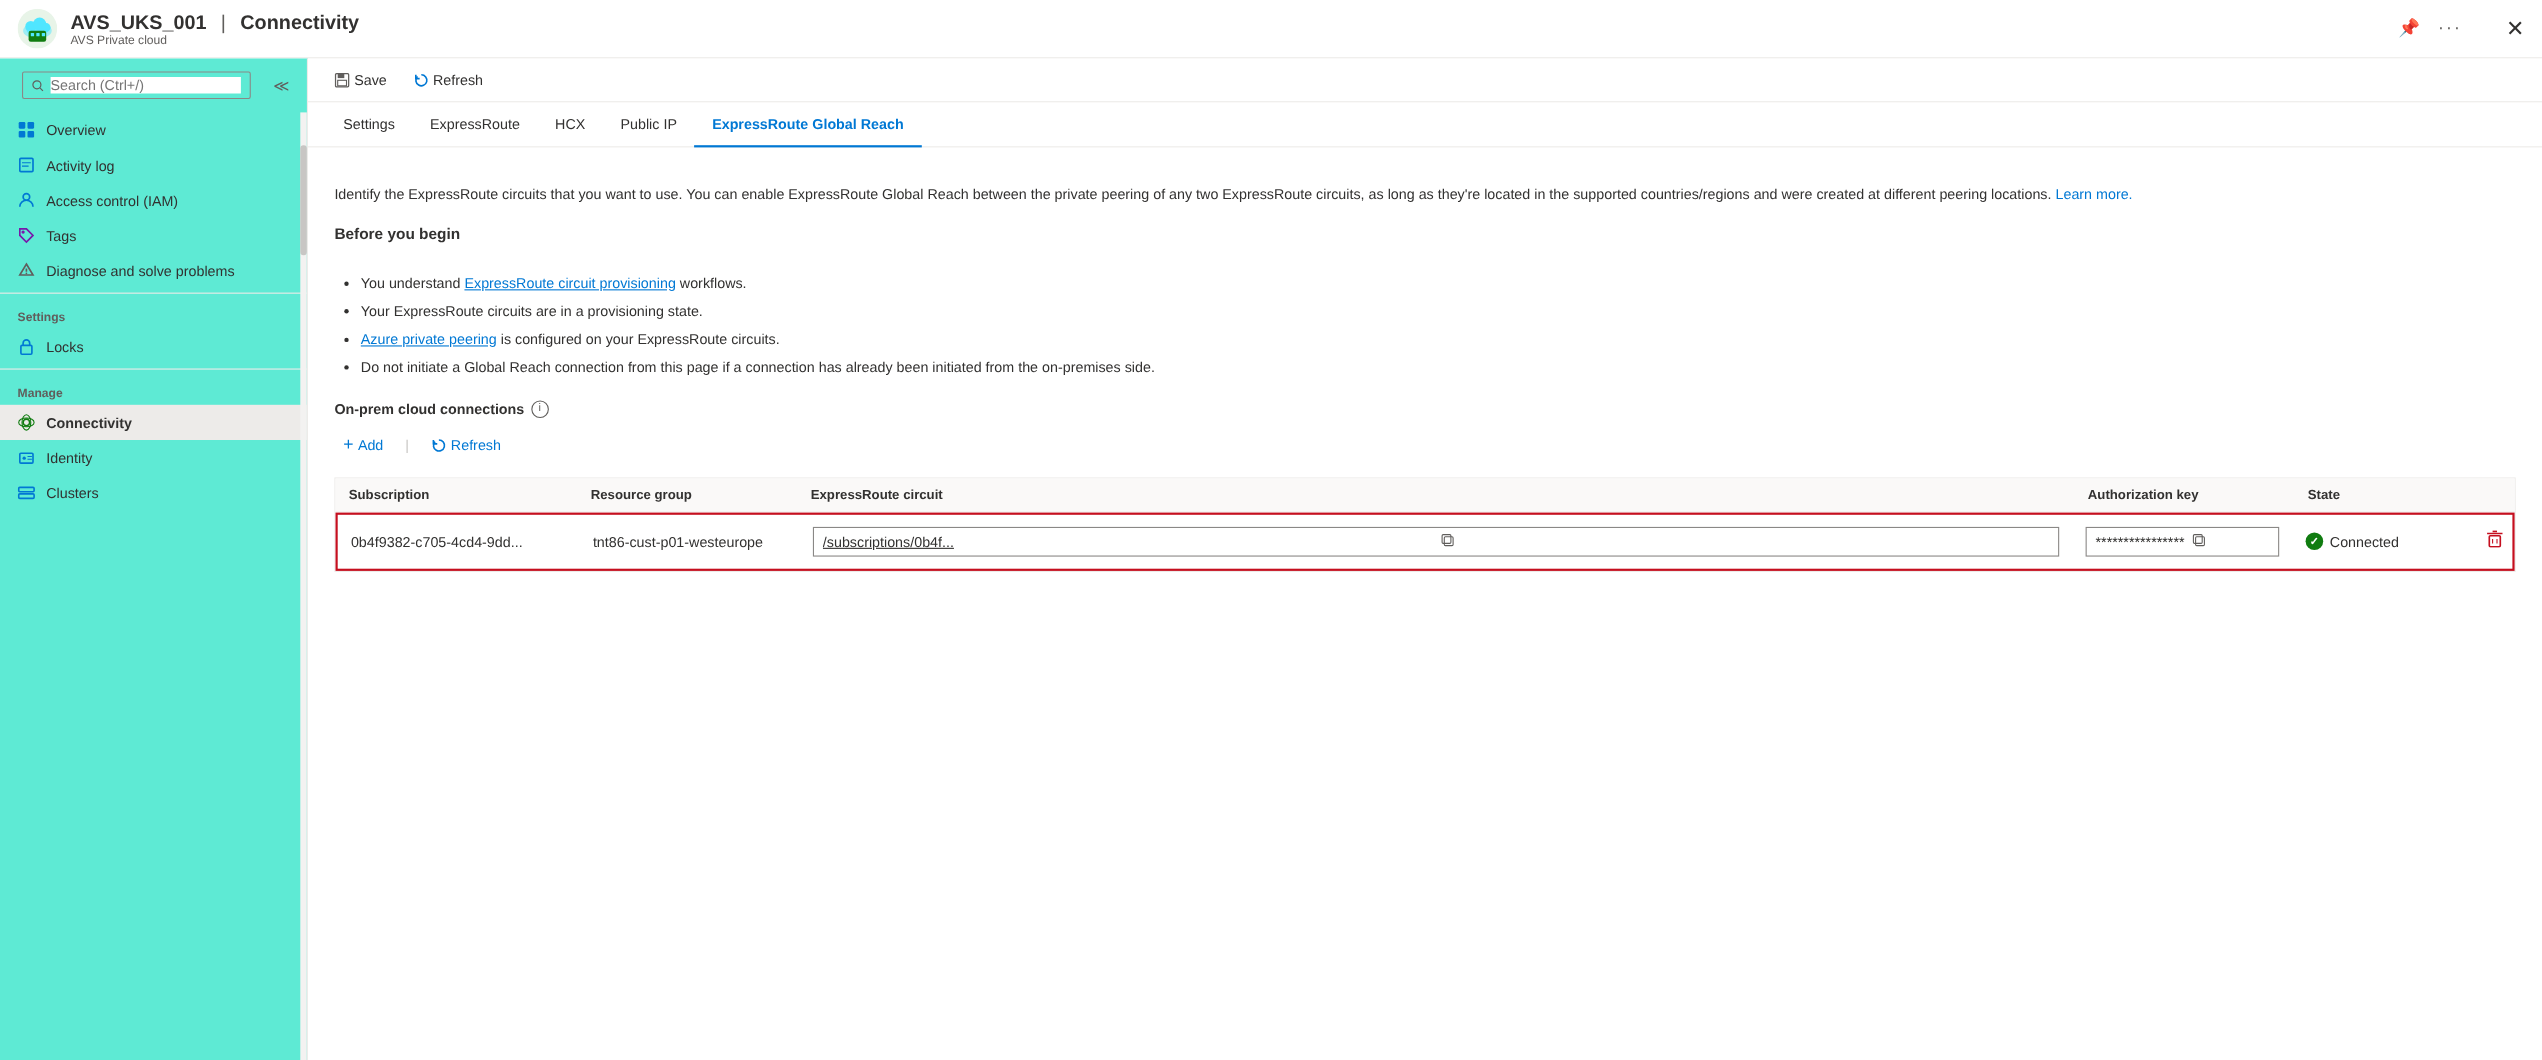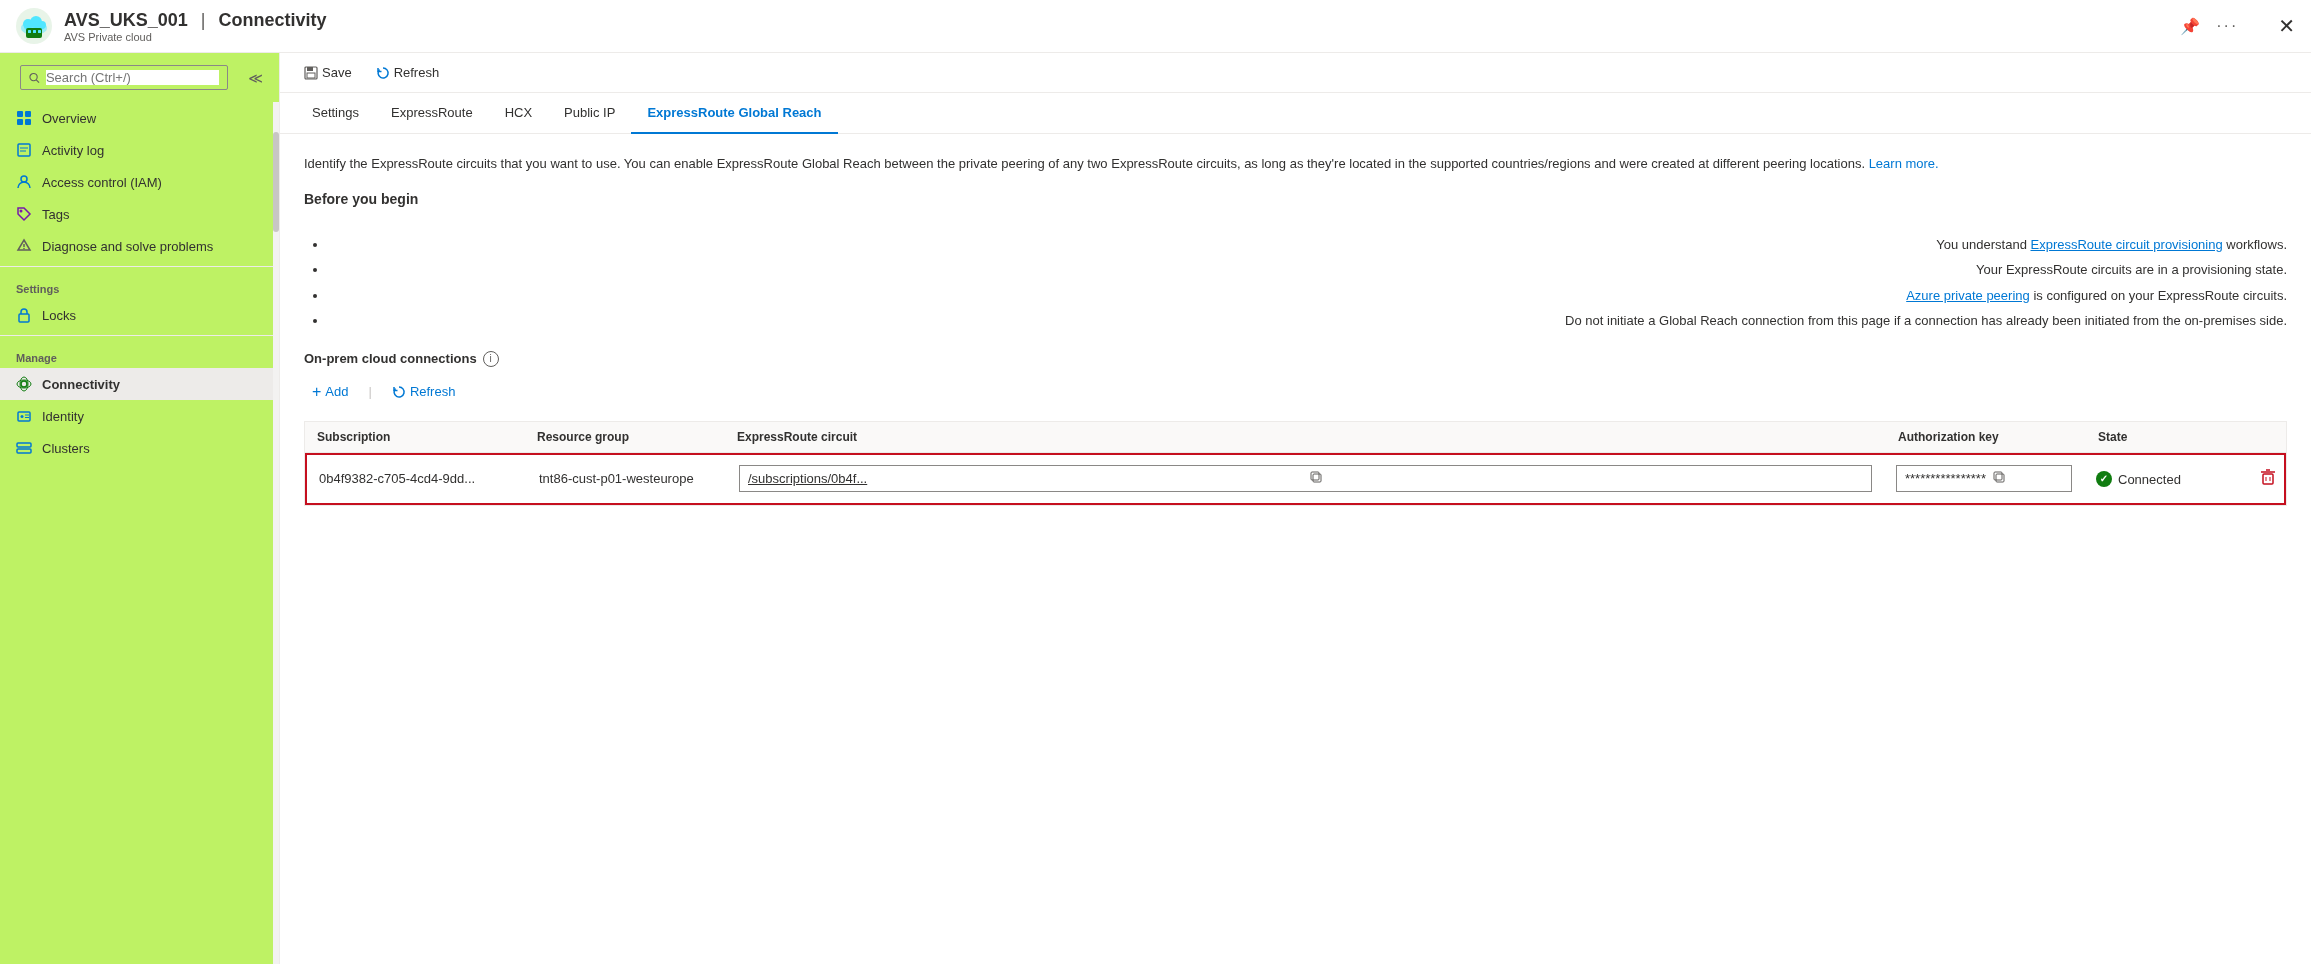--- a/index.html
+++ b/index.html
@@ -14,21 +14,21 @@
     .app-icon { width: 36px; height: 36px; }
     .title-text h1 { font-size: 18px; font-weight: 600; color: #323130; }
     .title-text p { font-size: 11px; color: #605e5c; }
     .title-actions { display: flex; align-items: center; gap: 16px; }
     .title-actions span { font-size: 18px; cursor: pointer; color: #605e5c; }
 
     .main-layout { display: flex; flex: 1; overflow: hidden; }
 
     
     .sidebar {
-      width: 280px; background: #bef264; border-right: 1px solid #edebe9;
+      width: 280px; background: #5eead4; border-right: 1px solid #edebe9;
       display: flex; flex-direction: column; flex-shrink: 0; overflow-y: auto;
     }
     .search-box {
       margin: 8px 12px; display: flex; align-items: center;
       border: 1px solid #8a8886; border-radius: 2px; padding: 4px 8px; gap: 6px;
     }
     .search-box input { border: none; outline: none; font-size: 13px; width: 100%; color: #605e5c; }
     .sidebar-search-row { display: flex; align-items: center; justify-content: space-between; padding: 4px 8px; }
 
     .nav-item {
@@ -58,26 +58,26 @@
     
     .tabs { display: flex; border-bottom: 1px solid #edebe9; padding: 0 16px; gap: 0; flex-shrink: 0; }
     .tab {
       padding: 12px 16px; cursor: pointer; font-size: 13px; color: #323130;
       border-bottom: 2px solid transparent; margin-bottom: -1px;
     }
     .tab.active { color: #0078d4; border-bottom: 2px solid #0078d4; font-weight: 700; }
 
     
     .main-content { padding: 20px 24px; }
-    .description { font-size: 13px; color: #323130; line-height: 1.6; margin-bottom: 16px; }
+    .description { font-size: 13px; color: #323130; line-height: 1.6; margin-bottom: 16px; margin-top: 13px; }
     .learn-more { color: #0078d4; cursor: pointer; text-decoration: none; }
 
     .section-title { font-size: 14px; font-weight: 600; margin-bottom: 28px; }
 
-    .bullet-list { list-style: disc; padding-left: 24px; margin-bottom: 20px; text-align: right; }
+    .bullet-list { list-style: disc; padding-left: 24px; margin-bottom: 20px; }
     .bullet-list li { margin-bottom: 6px; font-size: 13px; line-height: 1.5; }
     .link { color: #0078d4; cursor: pointer; }
 
     .cloud-connections-header {
       display: flex; align-items: center; gap: 6px; margin-bottom: 12px;
     }
     .cloud-connections-header h3 { font-size: 13px; font-weight: 600; }
     .info-icon {
       width: 16px; height: 16px; border: 1px solid #605e5c; border-radius: 50%;
       display: flex; align-items: center; justify-content: center;

